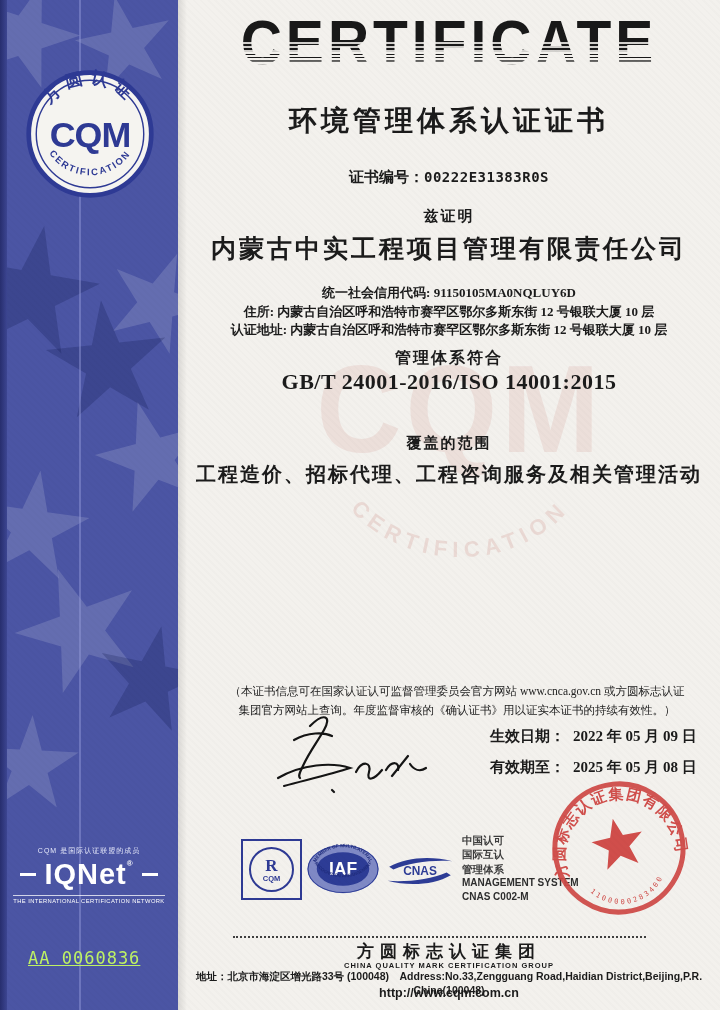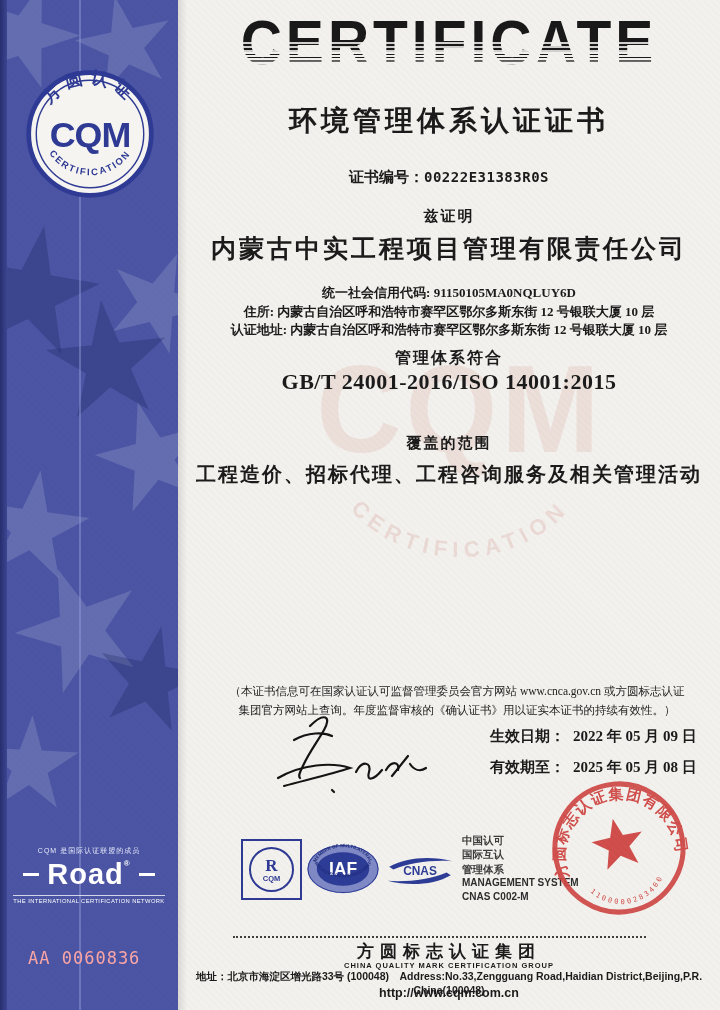--- a/index.html
+++ b/index.html
@@ -19,21 +19,21 @@
   .iqnet{position:absolute;left:0;top:846px;width:178px;text-align:center;color:#fff;
         font-family:"Liberation Sans",sans-serif;z-index:4;}
   .iqnet .member{font-size:7px;letter-spacing:1px;color:#e6e9fa;margin-bottom:4px;}
   .iqnet .row{display:flex;align-items:center;justify-content:center;gap:8px;}
   .iqnet .bar{width:16px;height:3px;background:#fff;}
   .iqnet .name{font-size:29px;font-weight:bold;letter-spacing:1px;line-height:1;}
   .iqnet .reg{font-size:8px;vertical-align:top;}
   .iqnet .tagline{display:inline-block;margin-top:4px;padding-top:2px;
         border-top:1px solid rgba(255,255,255,0.75);font-size:5.8px;letter-spacing:0.4px;}
   .serial{position:absolute;left:28px;top:948px;font-family:"DejaVu Sans Mono",monospace;
-        font-size:17px;letter-spacing:1px;color:#fca5a5;z-index:4;}
+        font-size:17px;letter-spacing:1px;color:#bef264;z-index:4;text-decoration:underline;}
   .paper-shadow{position:absolute;left:178px;top:0;bottom:0;width:9px;
         background:linear-gradient(90deg,rgba(0,0,0,0.10),transparent);z-index:1;}
   
   .c{position:absolute;left:178px;right:0;text-align:center;}
   
   .title-en{top:6px;font-family:"Liberation Sans",sans-serif;font-weight:bold;font-size:57px;
         letter-spacing:4px;color:#191919;transform:scaleY(1.10);transform-origin:top;}
   .t-stripe1{position:absolute;left:178px;right:0;top:40px;height:12px;
         background:repeating-linear-gradient(180deg,rgba(243,241,237,0) 0 2px,rgba(243,241,237,0.85) 2px 4px);}
   .t-stripe2{position:absolute;left:178px;right:0;top:50px;height:16px;
@@ -114,21 +114,21 @@
       <text x="70" y="84" text-anchor="middle" font-family="Liberation Sans, sans-serif" font-size="38" font-weight="bold" fill="#2e3a94" letter-spacing="-1">CQM</text>
       <text font-family="Liberation Sans, sans-serif" font-size="10" font-weight="bold" fill="#2e3a94" letter-spacing="2" text-anchor="middle">
         <textPath href="#cqmBottom" startOffset="50%">CERTIFICATION</textPath>
       </text>
     </svg>
 
     <div class="iqnet">
       <div class="member">CQM 是国际认证联盟的成员</div>
       <div class="row">
         <div class="bar"></div>
-        <div class="name"><span>Road</span><span class="reg">®</span></div>
+        <div class="name"><span>IQNet</span><span class="reg">®</span></div>
         <div class="bar"></div>
       </div>
       <div class="tagline">THE INTERNATIONAL CERTIFICATION NETWORK</div>
     </div>
 
     <div class="serial">AA 0060836</div>
   </div>
   <div class="paper-shadow"></div>
 
   <div class="wm">

